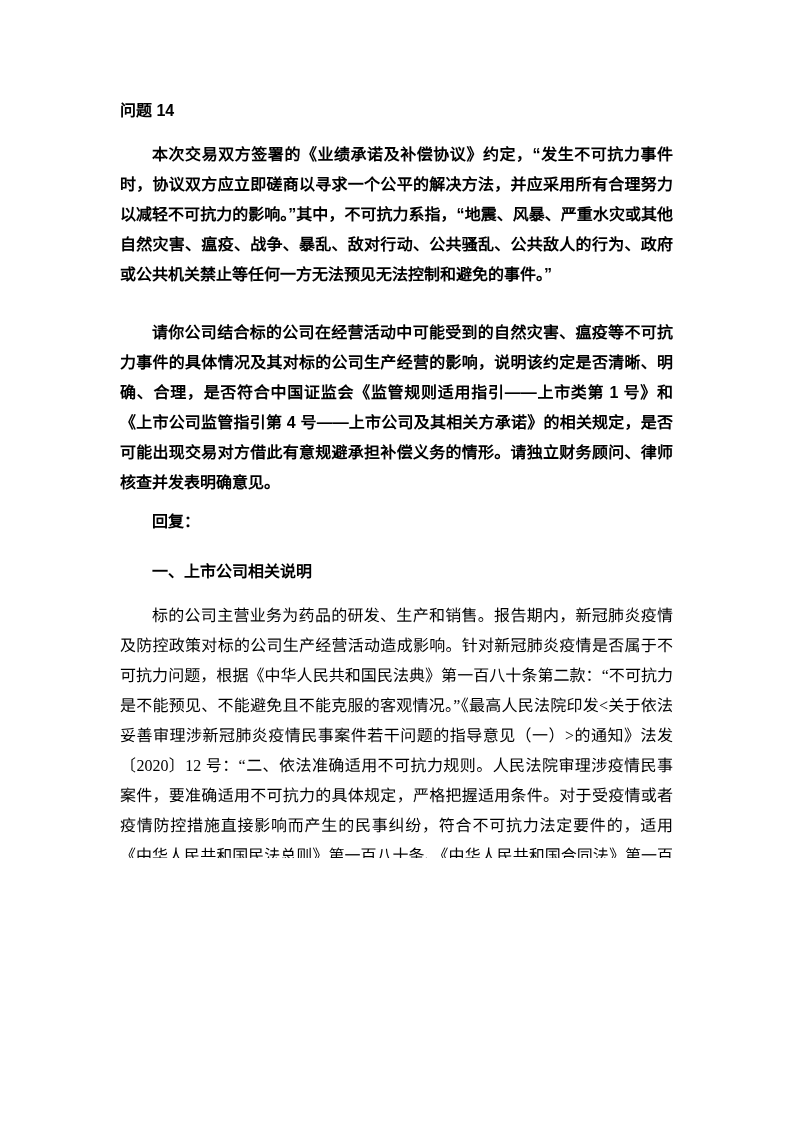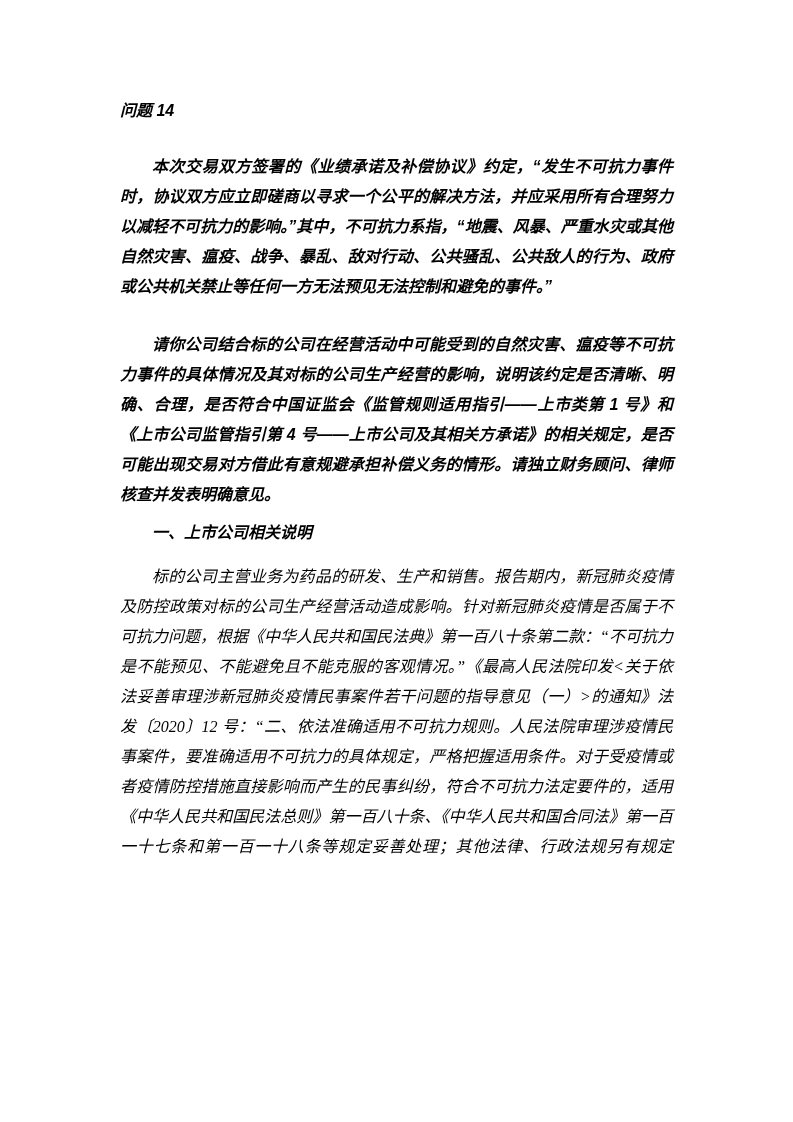--- a/index.html
+++ b/index.html
@@ -11,21 +11,20 @@
   .page {
     position: relative;
     width: 793px;
     height: 858px;
     margin: 0 auto;
     background: #ffffff;
     color: #000000;
     box-sizing: border-box;
     padding: 96px 120px 0 120px;
     overflow: hidden;
-    font-style: italic;
   }
   
   .hei {
     font-family: "Liberation Sans", "DejaVu Sans", sans-serif;
     font-weight: 700;
   }
   
   .song {
     font-family: "Liberation Serif", "DejaVu Serif", serif;
     font-weight: 400;
@@ -36,24 +35,24 @@
     margin: 0;
     text-align: justify;
     text-align-last: left;
     text-indent: 2em;
     word-break: break-all;
   }
   .title {
     text-indent: 0;
     margin: 0;
   }
-  .q-para-1 { margin-top: 26px; }
+  .q-para-1 { margin-top: 14px; }
   .q-para-2 { margin-top: 28px; }
   .reply-label { margin-top: 9px; }
-  .section-heading { margin-top: 8px; }
+  .section-heading { margin-top: 20px; }
   .body-para { margin-top: 14px; }
   .page-number {
     position: absolute;
     left: 120px;
     width: 553px;
     top: 1020px;
     text-align: right;
     font-family: "Liberation Serif", "DejaVu Serif", serif;
     font-weight: 700;
     font-size: 13.5px;
@@ -64,20 +63,21 @@
 <body>
 
 <div class="page">
 
   <p class="doc-text hei title">问题 14</p>
 
   <p class="doc-text hei q-para-1">本次交易双方签署的《业绩承诺及补偿协议》约定，“发生不可抗力事件时，协议双方应立即磋商以寻求一个公平的解决方法，并应采用所有合理努力以减轻不可抗力的影响。”其中，不可抗力系指，“地震、风暴、严重水灾或其他自然灾害、瘟疫、战争、暴乱、敌对行动、公共骚乱、公共敌人的行为、政府或公共机关禁止等任何一方无法预见无法控制和避免的事件。”</p>
 
   <p class="doc-text hei q-para-2">请你公司结合标的公司在经营活动中可能受到的自然灾害、瘟疫等不可抗力事件的具体情况及其对标的公司生产经营的影响，说明该约定是否清晰、明确、合理，是否符合中国证监会《监管规则适用指引——上市类第 1 号》和《上市公司监管指引第 4 号——上市公司及其相关方承诺》的相关规定，是否可能出现交易对方借此有意规避承担补偿义务的情形。请独立财务顾问、律师核查并发表明确意见。</p>
 
+  <p class="doc-text hei reply-label">回复：</p>
 
   <p class="doc-text hei section-heading">一、上市公司相关说明</p>
 
   <p class="doc-text song body-para">标的公司主营业务为药品的研发、生产和销售。报告期内，新冠肺炎疫情及防控政策对标的公司生产经营活动造成影响。针对新冠肺炎疫情是否属于不可抗力问题，根据《中华人民共和国民法典》第一百八十条第二款：“不可抗力是不能预见、不能避免且不能克服的客观情况。”《最高人民法院印发&lt;关于依法妥善审理涉新冠肺炎疫情民事案件若干问题的指导意见（一）&gt;的通知》法发〔2020〕12 号：“二、依法准确适用不可抗力规则。人民法院审理涉疫情民事案件，要准确适用不可抗力的具体规定，严格把握适用条件。对于受疫情或者疫情防控措施直接影响而产生的民事纠纷，符合不可抗力法定要件的，适用《中华人民共和国民法总则》第一百八十条、《中华人民共和国合同法》第一百一十七条和第一百一十八条等规定妥善处理；其他法律、行政法规另有规定的，依照其规定。当事人主张适用不可抗力部分或者全部免责的，应当就不可抗力直接导致民事义务部分或者全部不能履行的事实承担举证责任。”的规定，疫情影响是否属于不可抗力需根据具体情况严格把握，且目前新冠肺炎爆发三年时间和国家常态化防控政策的情形下，新冠疫情影响并非属于不能预见的情况，所以新冠肺炎疫情被认定</p>
 
   <div class="page-number">146 / 289</div>
 
 </div>
 
 </body></html>

